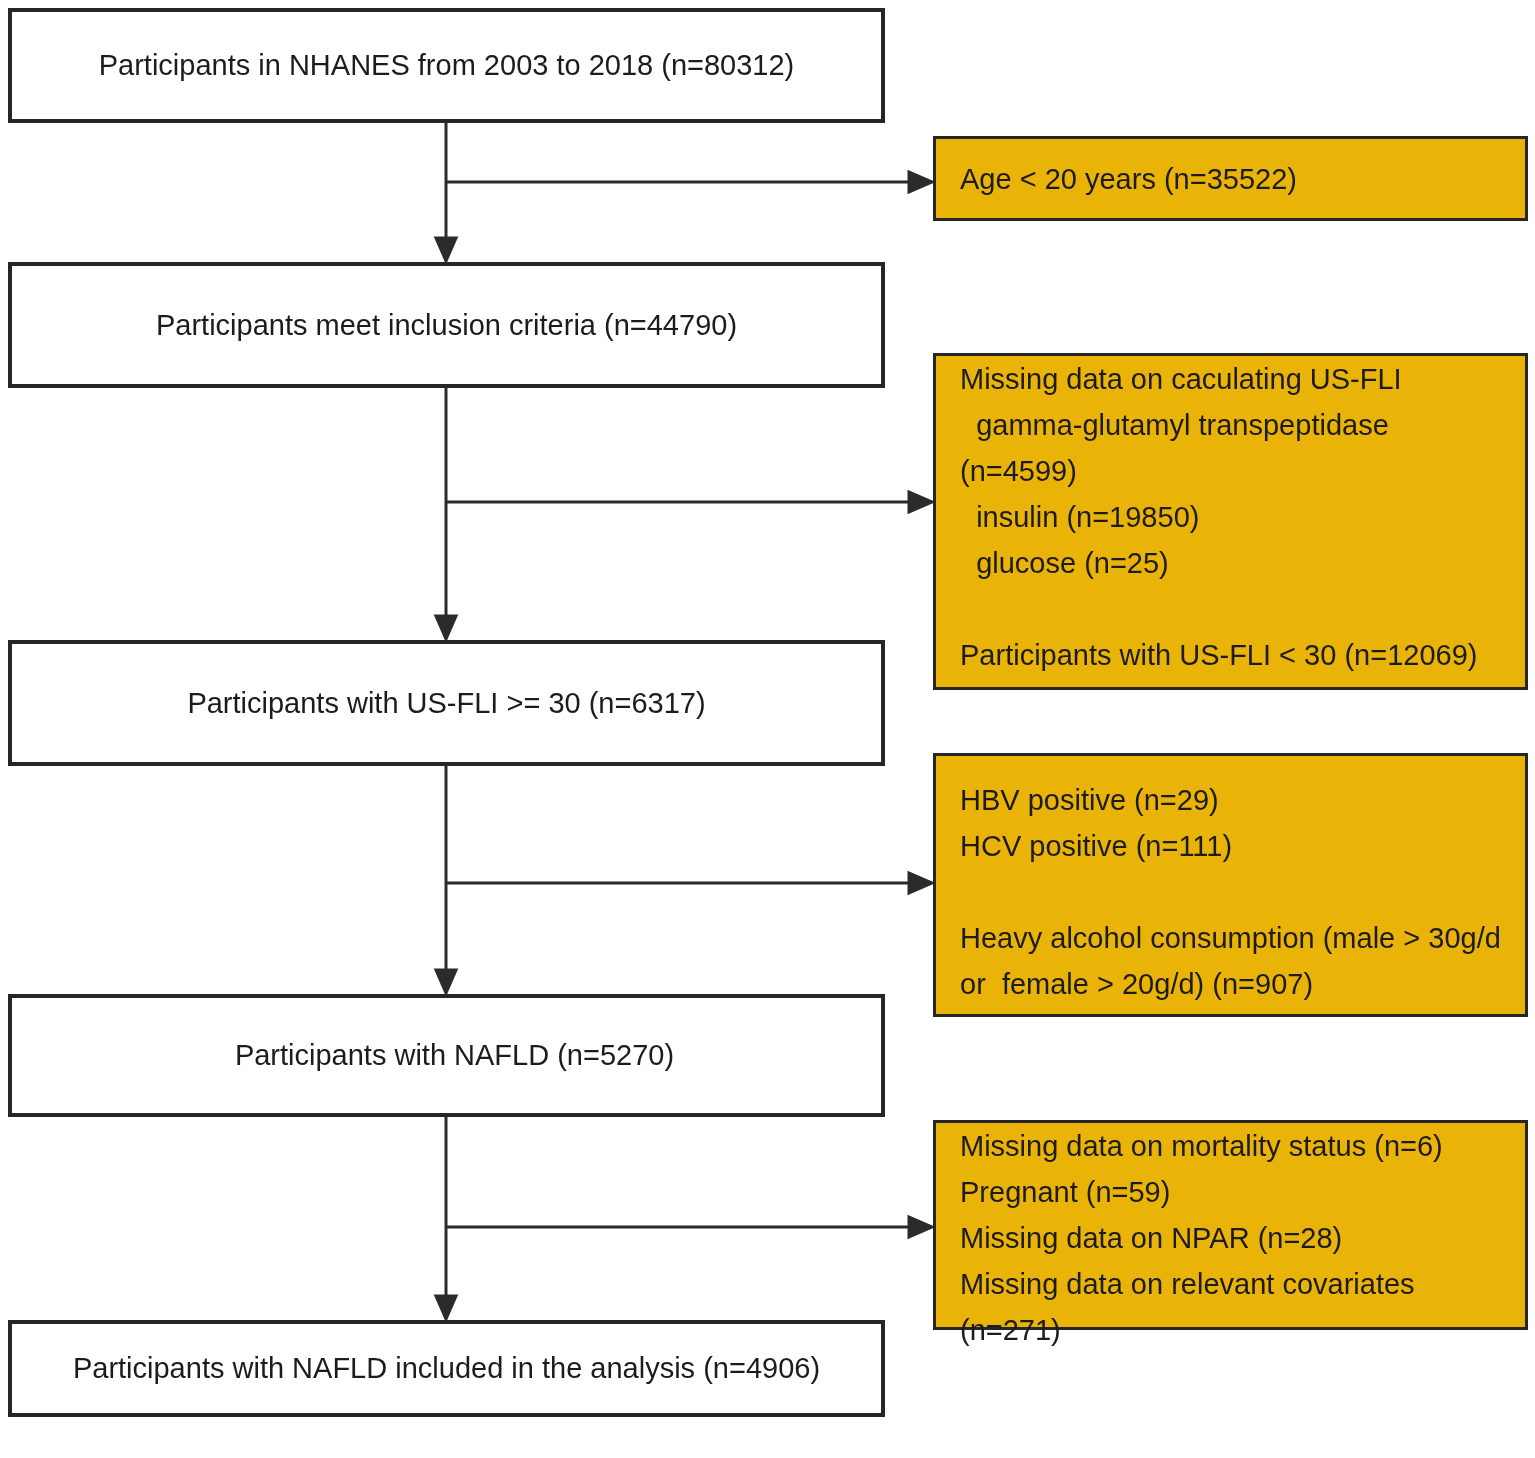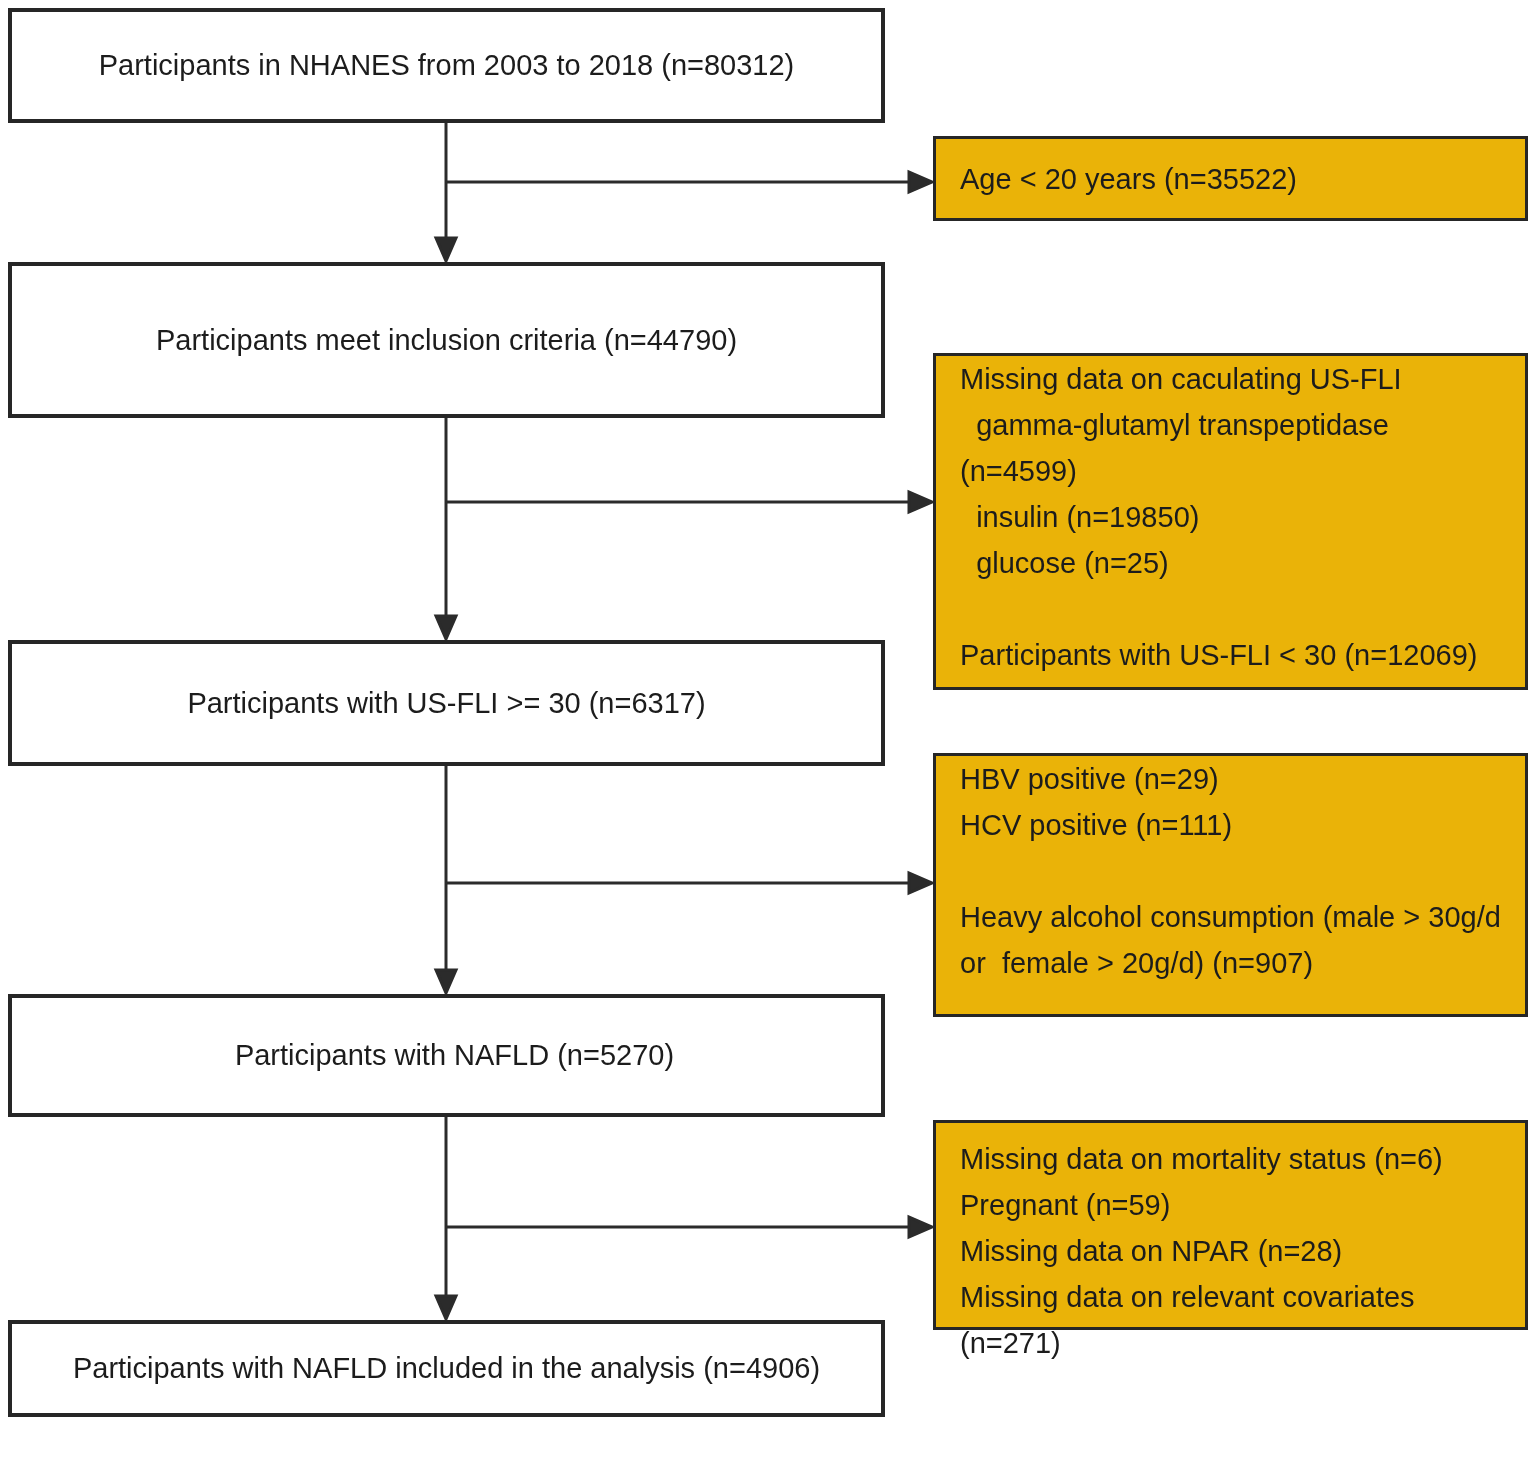--- a/index.html
+++ b/index.html
@@ -47,32 +47,32 @@
   }
   .ebox .pad {
     padding: 0 20px 0 24px;
   }
   .eline {
     line-height: 46px;
     min-height: 46px;
     white-space: pre-wrap;
   }
   #m0 { top: 8px;    height: 115px; }
-  #m1 { top: 262px;  height: 156px; }
+  #m1 { top: 262px;  height: 126px; }
   #m2 { top: 640px;  height: 126px; }
   #m3 { top: 994px;  height: 123px; padding-left: 16px; }
   #m4 { top: 1320px; height: 97px; }
 
   #e0 { top: 136px;  height: 85px;  display: flex; align-items: center; }
   #e1 { top: 353px;  height: 337px; }
   #e1 .pad { }
   #e2 { top: 753px;  height: 264px; }
-  #e2 .pad { padding-top: 0; }
+  #e2 .pad { padding-top: 21px; }
   #e3 { top: 1120px; height: 210px; }
-  #e3 .pad { padding-top: 13px; }
+  #e3 .pad { }
 </style>
 </head>
 <body>
 
 <div class="canvas">
 
   <svg class="connectors" viewBox="0 0 1535 1458" xmlns="http://www.w3.org/2000/svg" aria-hidden="true">
     <g stroke="#2b2b2b" stroke-width="3" fill="#2b2b2b">
 
       <line x1="446" y1="123" x2="446" y2="240"></line>

